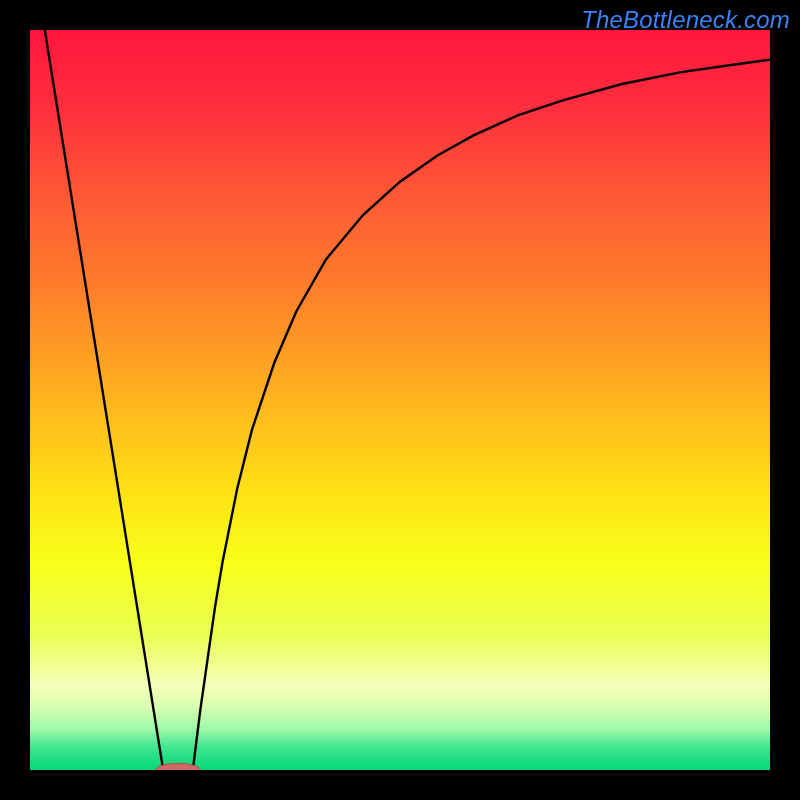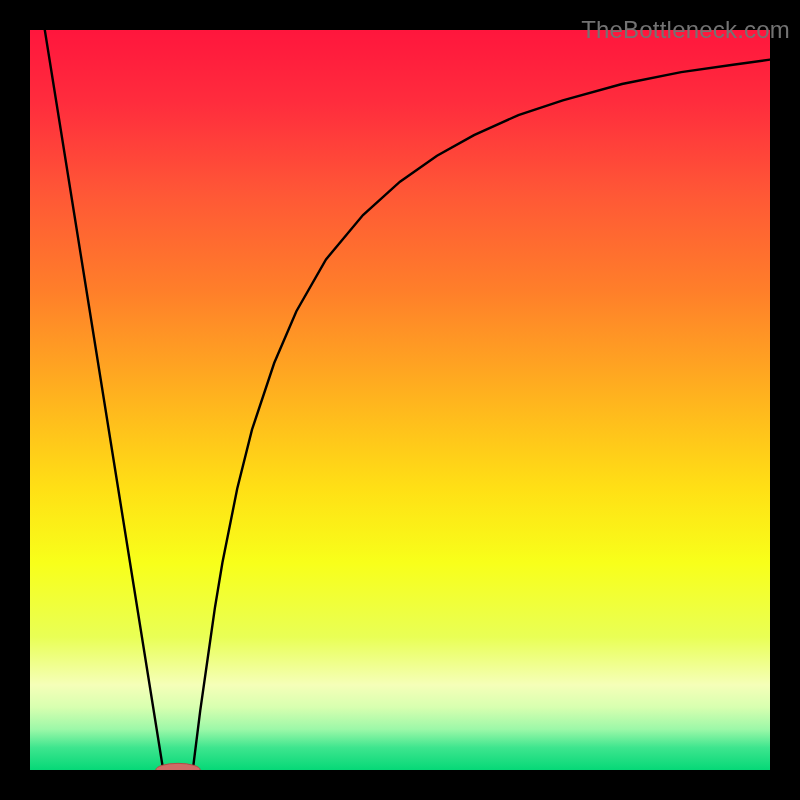--- a/index.html
+++ b/index.html
@@ -19,27 +19,28 @@
   }
   .plot-area {
     position: absolute;
     left: 30px;
     top: 30px;
     width: 740px;
     height: 740px;
   }
   .watermark {
     position: absolute;
-    top: 16px;
+    top: 6px;
     right: 10px;
-    color: #737373;
+    color: #3b82f6;
     font-size: 24px;
     font-weight: 400;
     letter-spacing: 0.2px;
     user-select: none;
+    font-style: italic;
   }
   svg { display: block; }
 </style>
 </head>
 <body>
 
 <div class="frame">
   <div class="plot-area">
     <svg id="chart-svg" width="740" height="740" viewBox="0 0 740 740">
       <defs>

